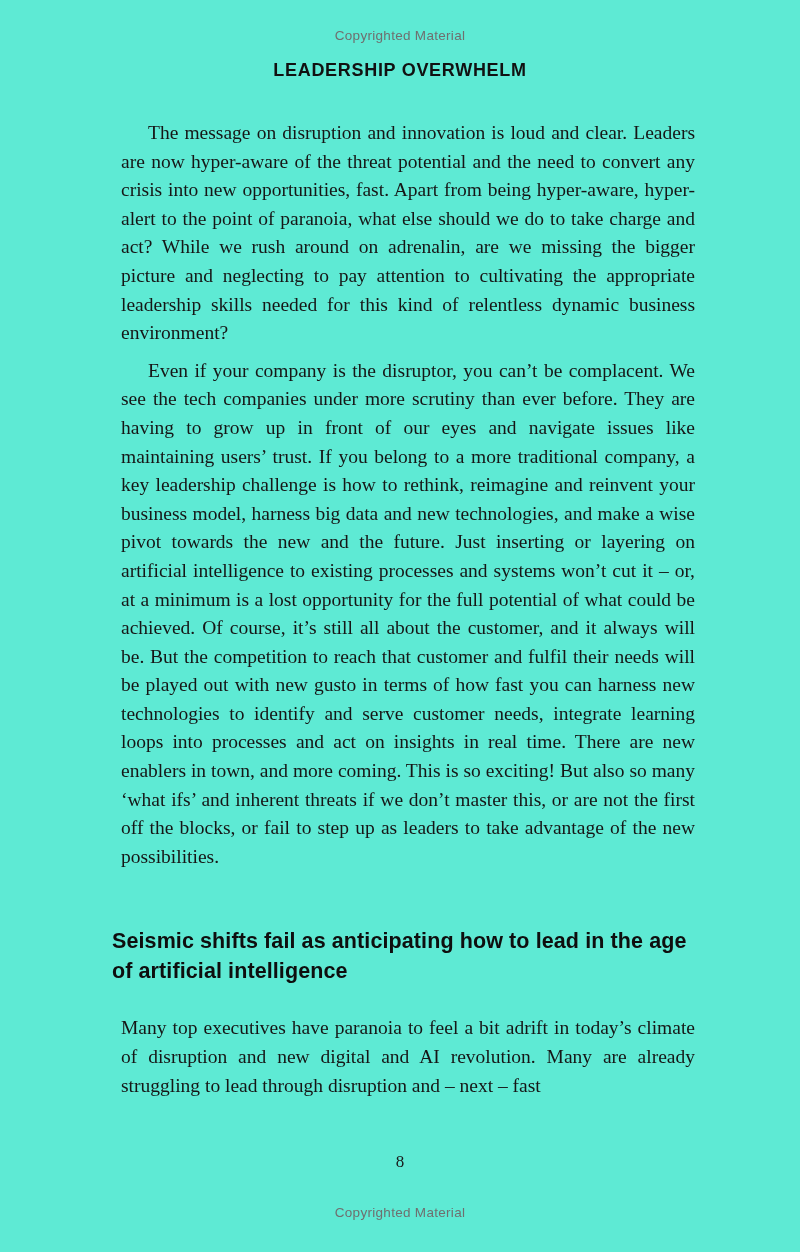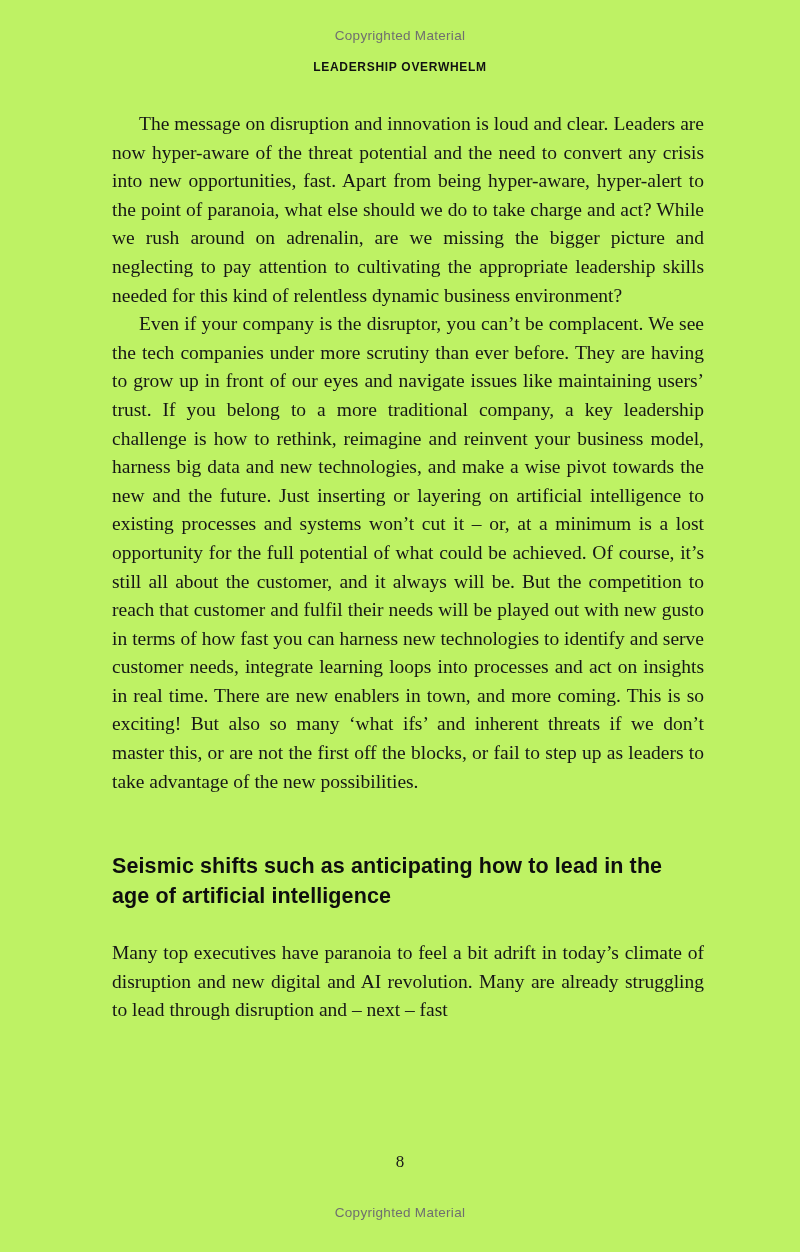--- a/index.html
+++ b/index.html
@@ -4,21 +4,21 @@
 <style>
   html, body {
     margin: 0;
     padding: 0;
     background: #ffffff;
   }
   .page {
     position: relative;
     width: 800px;
     height: 1252px;
-    background: #bef264;
+    background: #5eead4;
     color: #151515;
     overflow: hidden;
   }
   .copyright {
     position: absolute;
     left: 0;
     width: 100%;
     text-align: center;
     font-family: "Liberation Sans", sans-serif;
     font-size: 13.5px;
@@ -28,37 +28,37 @@
   .copyright.top { top: 28px; }
   .copyright.bottom { top: 1205px; }
   .running-header {
     position: absolute;
     top: 60px;
     left: 0;
     width: 100%;
     text-align: center;
     font-family: "Liberation Sans", sans-serif;
     font-weight: bold;
-    font-size: 12px;
+    font-size: 18px;
     letter-spacing: 0.7px;
     color: #111111;
   }
   .body-text {
     position: absolute;
     top: 110px;
     left: 112px;
     width: 592px;
     font-family: "Liberation Serif", serif;
     font-size: 19.5px;
     line-height: 28.6px;
     text-align: justify;
     color: #161616;
   }
   .body-text p {
-    margin: 0;
+    margin: 9px;
   }
   .body-text p.indent {
     text-indent: 27px;
   }
   .section-heading {
     font-family: "Liberation Sans", sans-serif;
     font-weight: 600;
     font-size: 21.5px;
     line-height: 29.5px;
     text-align: left;
@@ -82,21 +82,21 @@
 
 <div class="page">
 
   <div class="copyright top">Copyrighted Material</div>
 
   <div class="running-header">LEADERSHIP OVERWHELM</div>
 
   <div class="body-text">
     <p class="indent">The message on disruption and innovation is loud and clear. Leaders are now hyper-aware of the threat potential and the need to convert any crisis into new opportunities, fast. Apart from being hyper-aware, hyper-alert to the point of paranoia, what else should we do to take charge and act? While we rush around on adrenalin, are we missing the bigger picture and neglecting to pay attention to cultivating the appropriate leadership skills needed for this kind of relentless dynamic business environment?</p>
     <p class="indent">Even if your company is the disruptor, you can’t be complacent. We see the tech companies under more scrutiny than ever before. They are having to grow up in front of our eyes and navigate issues like maintaining users’ trust. If you belong to a more traditional company, a key leadership challenge is how to rethink, reimagine and reinvent your business model, harness big data and new technologies, and make a wise pivot towards the new and the future. Just inserting or layering on artificial intelligence to existing processes and systems won’t cut it – or, at a minimum is a lost opportunity for the full potential of what could be achieved. Of course, it’s still all about the customer, and it always will be. But the competition to reach that customer and fulfil their needs will be played out with new gusto in terms of how fast you can harness new technologies to identify and serve customer needs, integrate learning loops into processes and act on insights in real time. There are new enablers in town, and more coming. This is so exciting! But also so many ‘what ifs’ and inherent threats if we don’t master this, or are not the first off the blocks, or fail to step up as leaders to take advantage of the new possibilities.</p>
-    <h2 class="section-heading">Seismic shifts such as anticipating how to lead in the age of artificial intelligence</h2>
+    <h2 class="section-heading">Seismic shifts fail as anticipating how to lead in the age of artificial intelligence</h2>
     <p>Many top executives have paranoia to feel a bit adrift in today’s climate of disruption and new digital and AI revolution. Many are already struggling to lead through disruption and – next – fast</p>
   </div>
 
   <div class="page-number">8</div>
 
   <div class="copyright bottom">Copyrighted Material</div>
 
 </div>
 
 </body></html>

